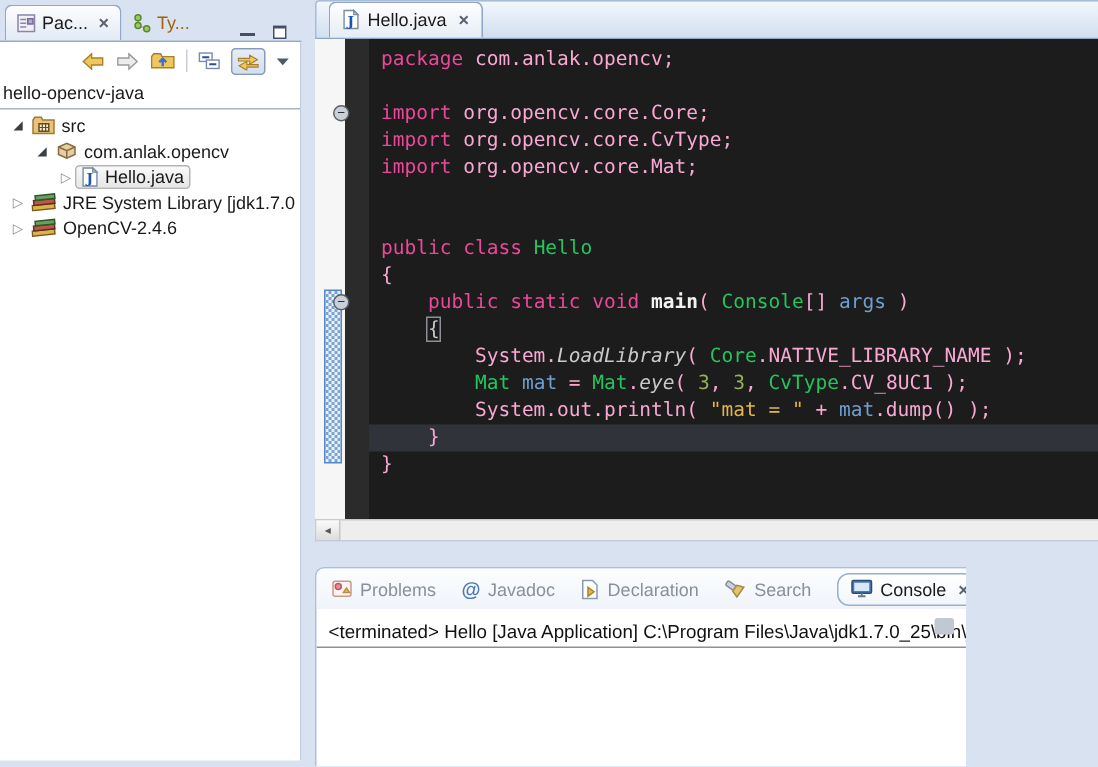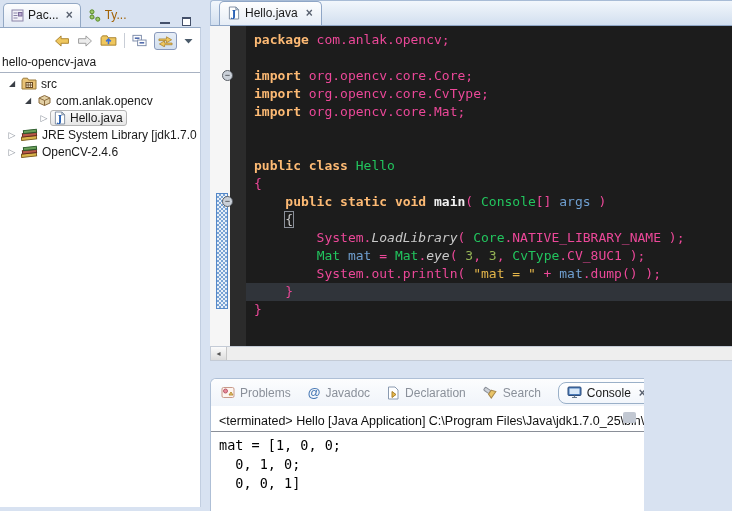--- a/index.html
+++ b/index.html
@@ -56,23 +56,23 @@
     padding:4px 8px 5px; margin-left:8px;
     background:linear-gradient(#fefefe,#e6edf6);
     border:1px solid #8fa6c6; border-bottom:none; border-radius:5px 5px 0 0;
   }
   .ed-body { position:absolute; top:26px; left:0; width:522px; height:320px; background:#1c1c1c; overflow:hidden; }
   .ruler { position:absolute; left:0; top:0; bottom:0; width:20px; background:#f6f6f6; }
   .gutter { position:absolute; left:20px; top:0; bottom:0; width:16px; background:#2b2b2b; }
   .code { position:absolute; left:36px; top:0; right:0; bottom:0; padding-top:5px; font-family:"DejaVu Sans Mono", monospace; font-size:13px; line-height:18px; }
   .line { height:18px; white-space:pre; padding-left:8px; }
   .line.current { background:#30343a; }
-  .tok-k { color:#fdba74; font-weight:bold; }
+  .tok-k { color:#ec4899; font-weight:normal; }
   .tok-m { color:#f2f2f2; font-weight:bold; }
-  .tok-p { color:#ec4899;text-align:center; }
+  .tok-p { color:#f9a8d4;text-align:center; }
   .tok-t { color:#22c55e; }
   .tok-s { color:#e3b54a; }
   .tok-n { color:#95b356; }
   .tok-v { color:#6f9fd0; }
   .tok-i { color:#c9c9c9; font-style:italic; }
   .tok-x { color:#c9c9c9; outline:1px solid #8a8f98; }
   .fold {
     position:absolute; left:12px; width:11px; height:11px; border-radius:50%;
     background:#cad0d8; border:1px solid #5a5f66; color:#22262b;
     font-size:9px; line-height:9px; text-align:center; z-index:3;
@@ -363,20 +363,15 @@
           <span class="icn">
             <svg width="8" height="8">
               <rect x="1" y="1" width="6" height="6" fill="#5a5f66"></rect>
             </svg>
           </span>
           <span>Bug Explorer</span>
         </span>
       </div>
     <div class="cs-toolicon"></div>
     <div class="cs-title">&lt;terminated&gt; Hello [Java Application] C:\Program Files\Java\jdk1.7.0_25\bin\javaw.exe (Jul 29, 20</div>
-    <div class="cs-out" id="csout">
-        <div class="cline">mat = [1, 0, 0;</div>
-        <div class="cline">  0, 1, 0;</div>
-        <div class="cline">  0, 0, 1]</div>
-      </div>
   </div>
 
 </div>
 
 </body></html>

